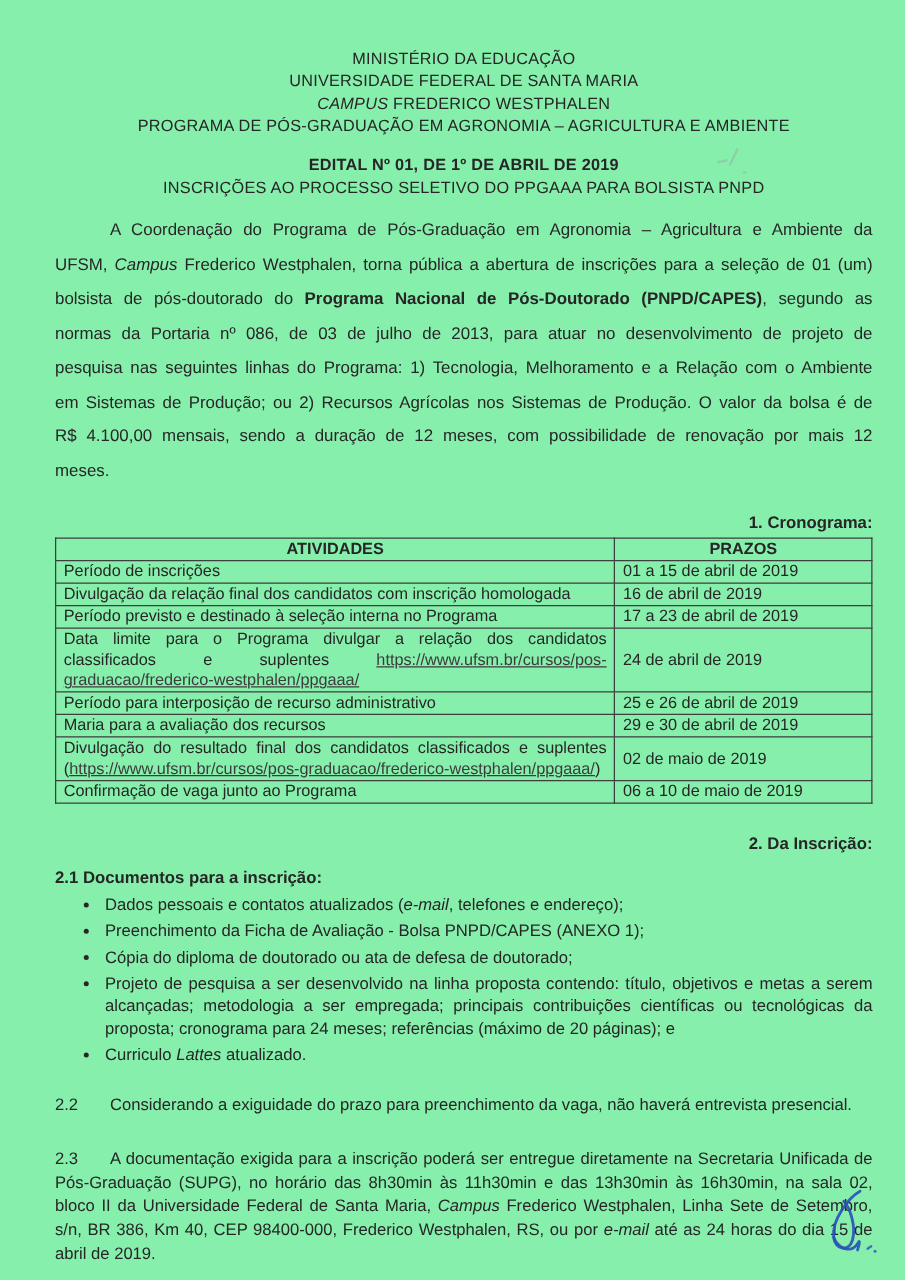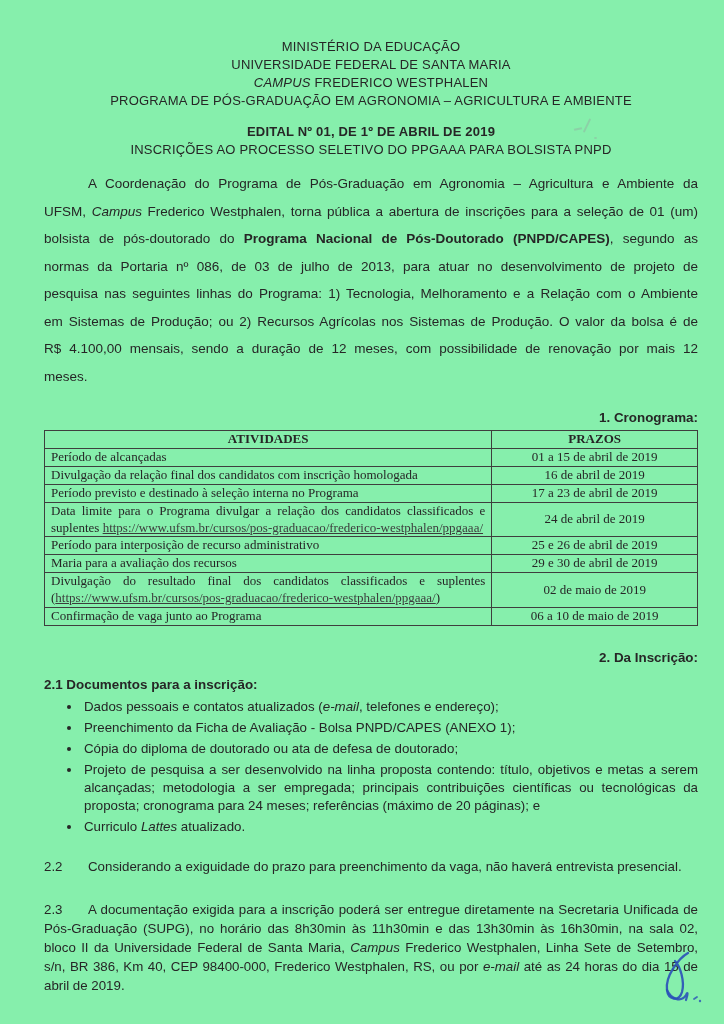--- a/index.html
+++ b/index.html
@@ -32,29 +32,28 @@
 
   .sec-heading { font-size: 13.4px; font-weight: 700; margin-top: 20px; text-align: right; }
   .sub-heading { font-size: 13.4px; font-weight: 700; margin-top: 12px; }
 
   
   table.crono {
     width: 100%;
     border-collapse: collapse;
     margin-top: 5px;
     font-size: 13px;
-    font-family: Liberation Serif, serif;
   }
   table.crono td {
     border: 1px solid #3e3e3e;
     padding: 0 6px;
     line-height: 16.9px;
     vertical-align: middle;
   }
-  td.c2 { width: 31.5%; text-align: center; }
+  td.c2 { width: 31.5%; }
   td.th { font-weight: 700; text-align: center; line-height: 18px; }
   td.multi { text-align: justify; padding-top: 1px; padding-bottom: 1px; }
   a.doc-link { color: #3c3c3c; text-decoration: underline; overflow-wrap: anywhere; cursor: pointer; }
 
   
   ul.docs {
     margin-top: 6px;
     padding-left: 38px;
     list-style: disc;
   }
@@ -106,21 +105,21 @@
 
   <div class="sec-heading">1. Cronograma:</div>
 
   <table class="crono">
     <tbody>
         <tr>
       <td class="th">ATIVIDADES</td>
       <td class="th c2">PRAZOS</td>
     </tr>
     <tr>
-      <td>Período de alcançadas</td>
+      <td>Período de inscrições</td>
       <td class="c2">01 a 15 de abril de 2019</td>
     </tr>
     <tr>
       <td>Divulgação da relação final dos candidatos com inscrição homologada</td>
       <td class="c2">16 de abril de 2019</td>
     </tr>
     <tr>
       <td>Período previsto e destinado à seleção interna no Programa</td>
       <td class="c2">17 a 23 de abril de 2019</td>
     </tr>

